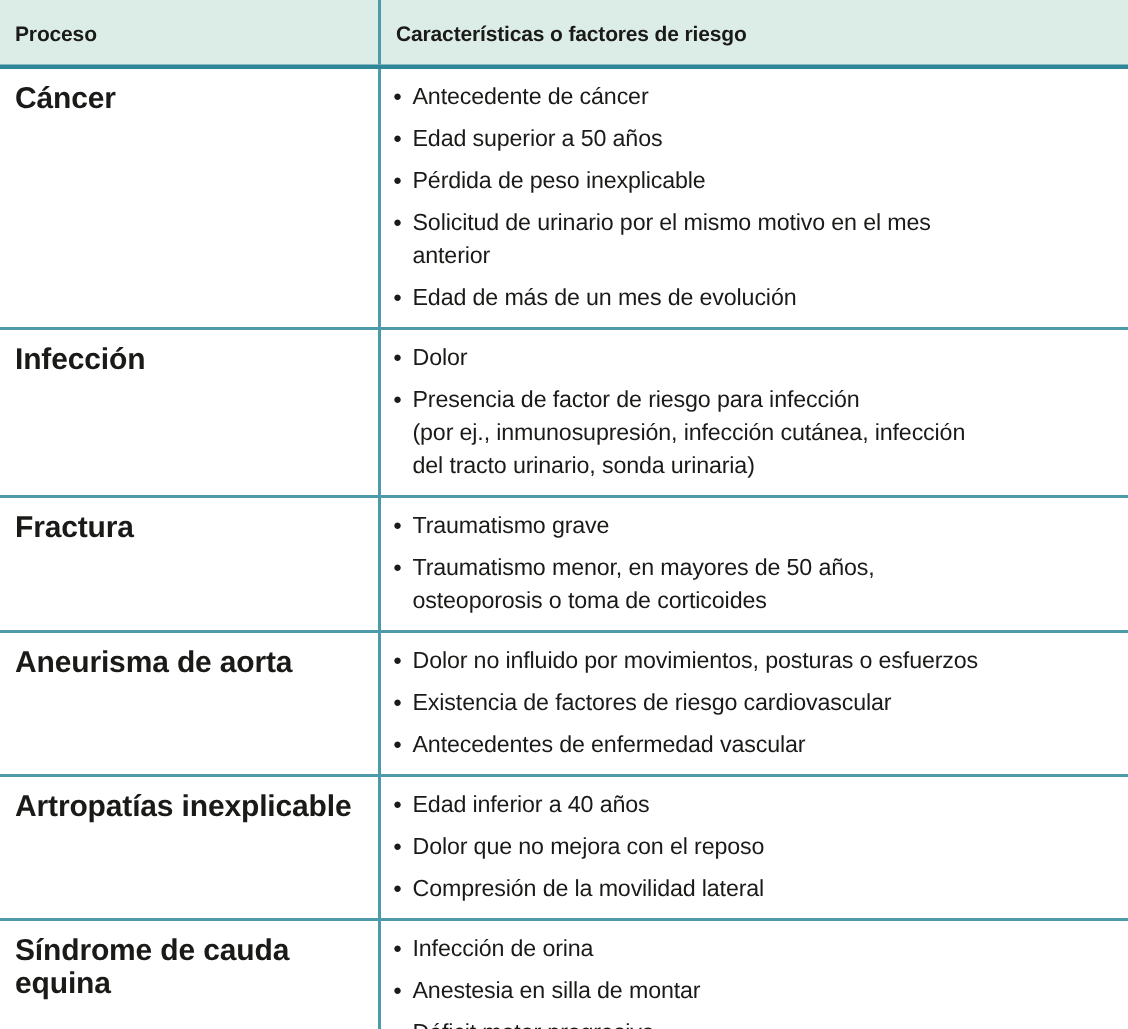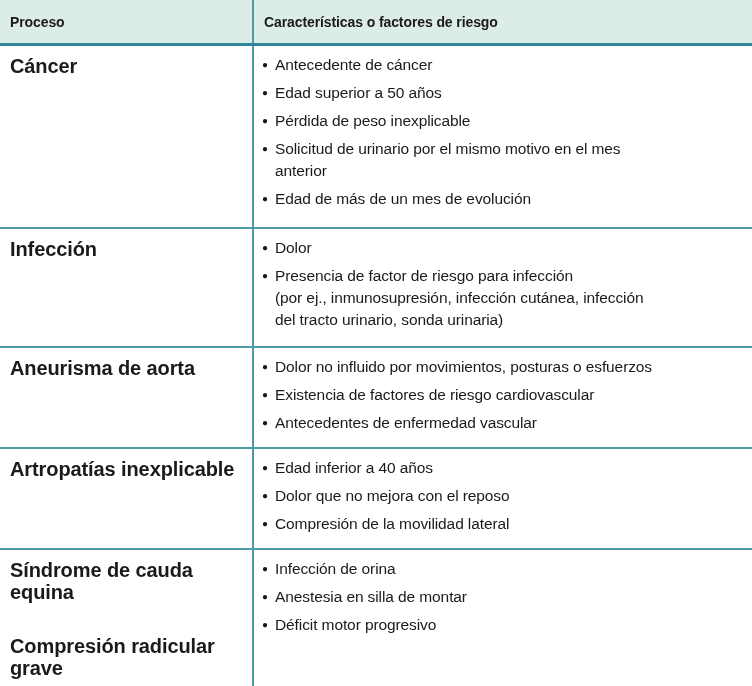--- a/index.html
+++ b/index.html
@@ -123,20 +123,34 @@
             <span class="item-text">Dolor</span>
           </div>
           <div class="item">
             <span class="bullet">●</span>
             <span class="item-text">Presencia de factor de riesgo para infección
 (por ej., inmunosupresión, infección cutánea, infección
 del tracto urinario, sonda urinaria)</span>
           </div>
         </td>
       </tr>
+      <tr style="height: 86px;">
+        <td class="proc col1"><span>Fractura</span></td>
+        <td class="col2">
+          <div class="item">
+            <span class="bullet">●</span>
+            <span class="item-text">Traumatismo grave</span>
+          </div>
+          <div class="item">
+            <span class="bullet">●</span>
+            <span class="item-text">Traumatismo menor, en mayores de 50 años,
+osteoporosis o toma de corticoides</span>
+          </div>
+        </td>
+      </tr>
       <tr style="height: 93px; margin-left: 44px;">
         <td class="proc col1"><span>Aneurisma de aorta</span></td>
         <td class="col2">
           <div class="item">
             <span class="bullet">●</span>
             <span class="item-text">Dolor no influido por movimientos, posturas o esfuerzos</span>
           </div>
           <div class="item">
             <span class="bullet">●</span>
             <span class="item-text">Existencia de factores de riesgo cardiovascular</span>

